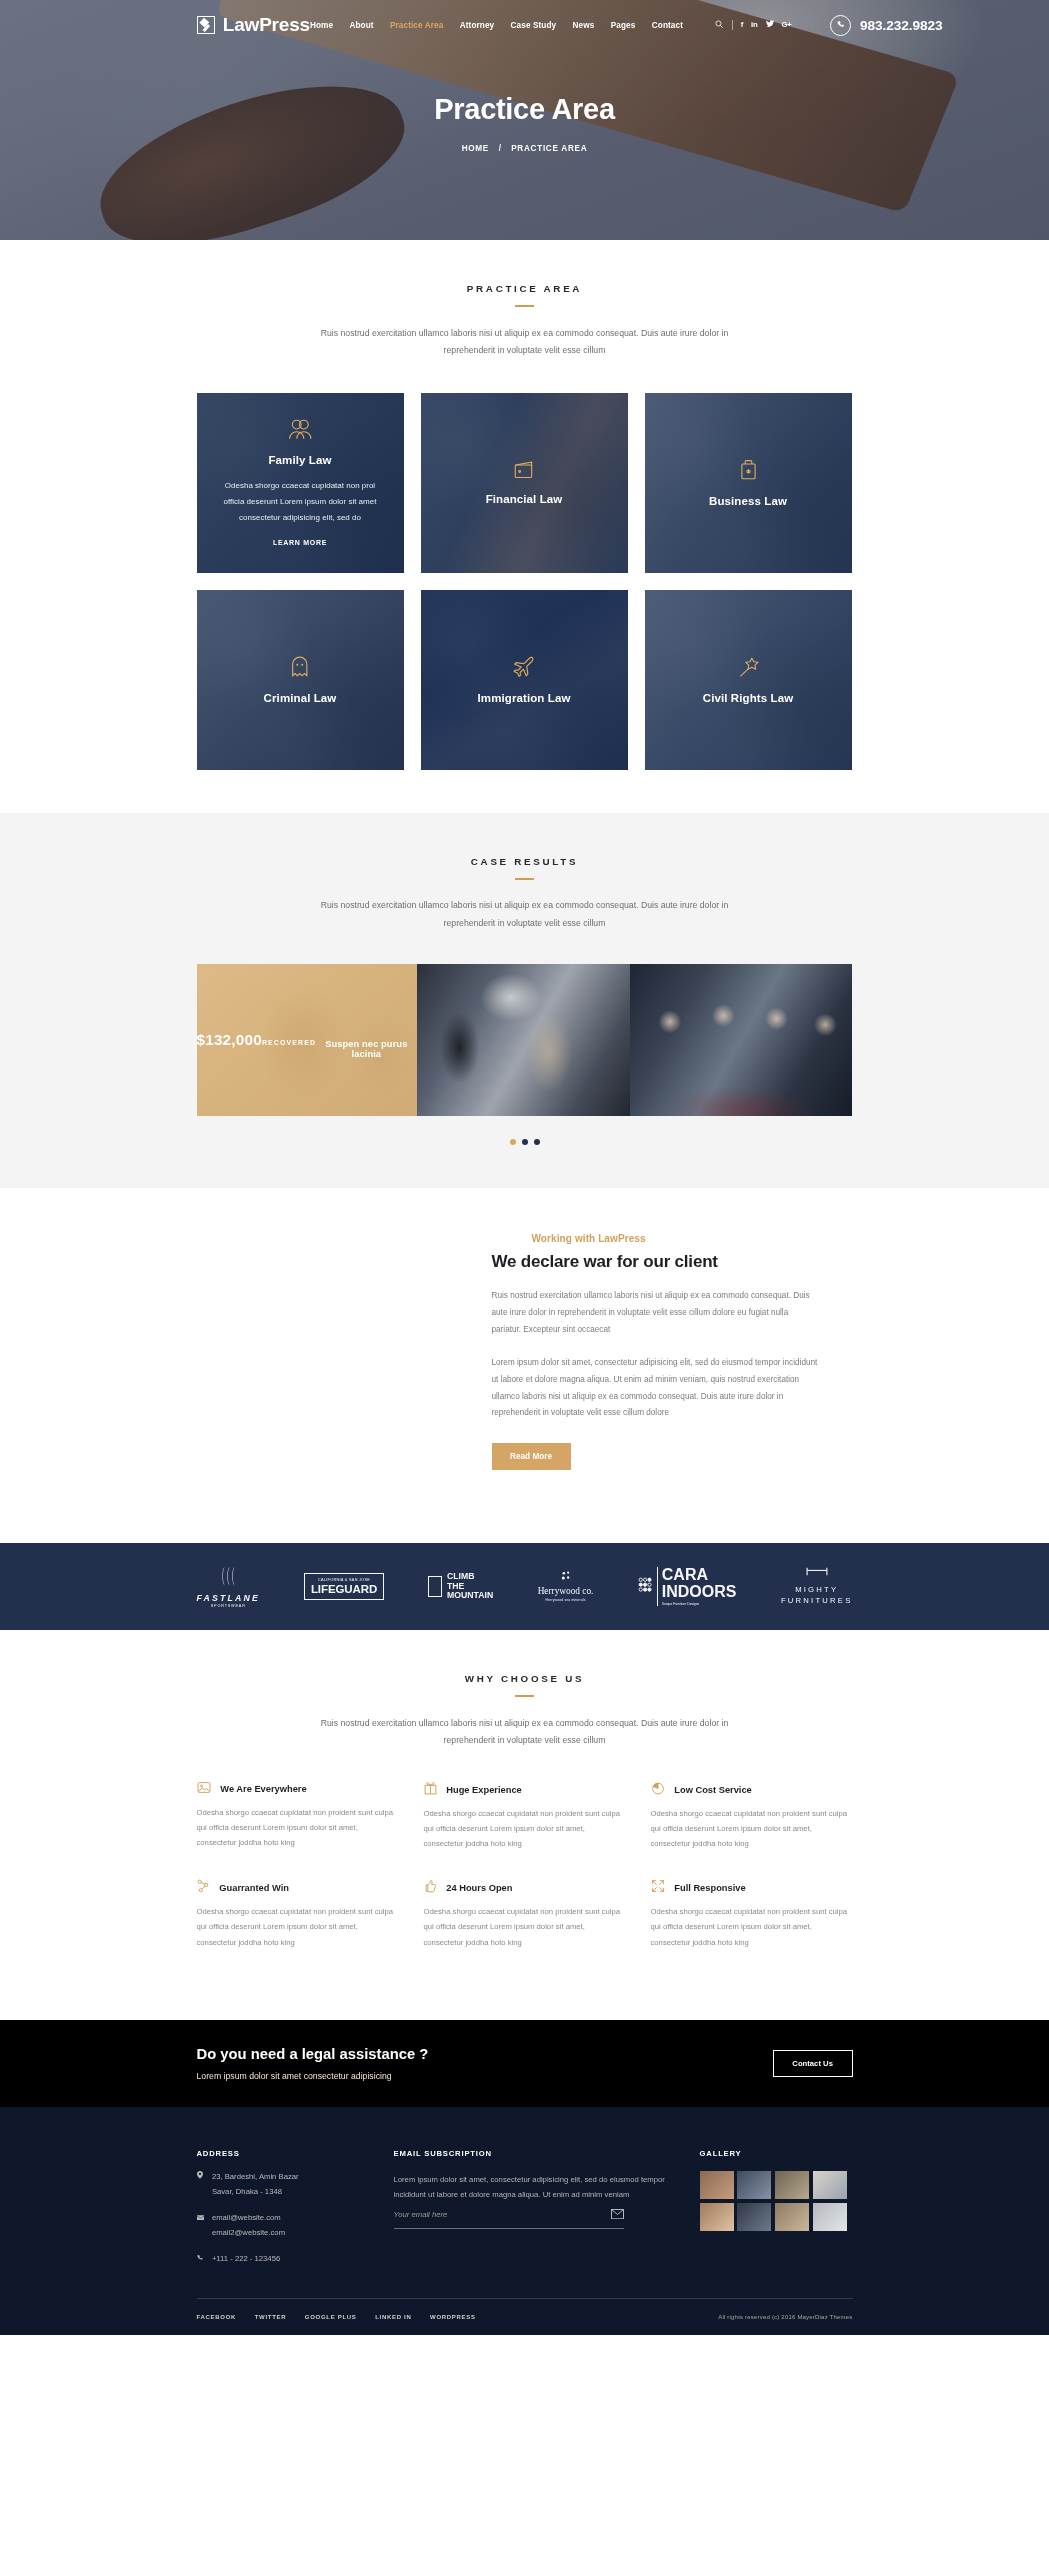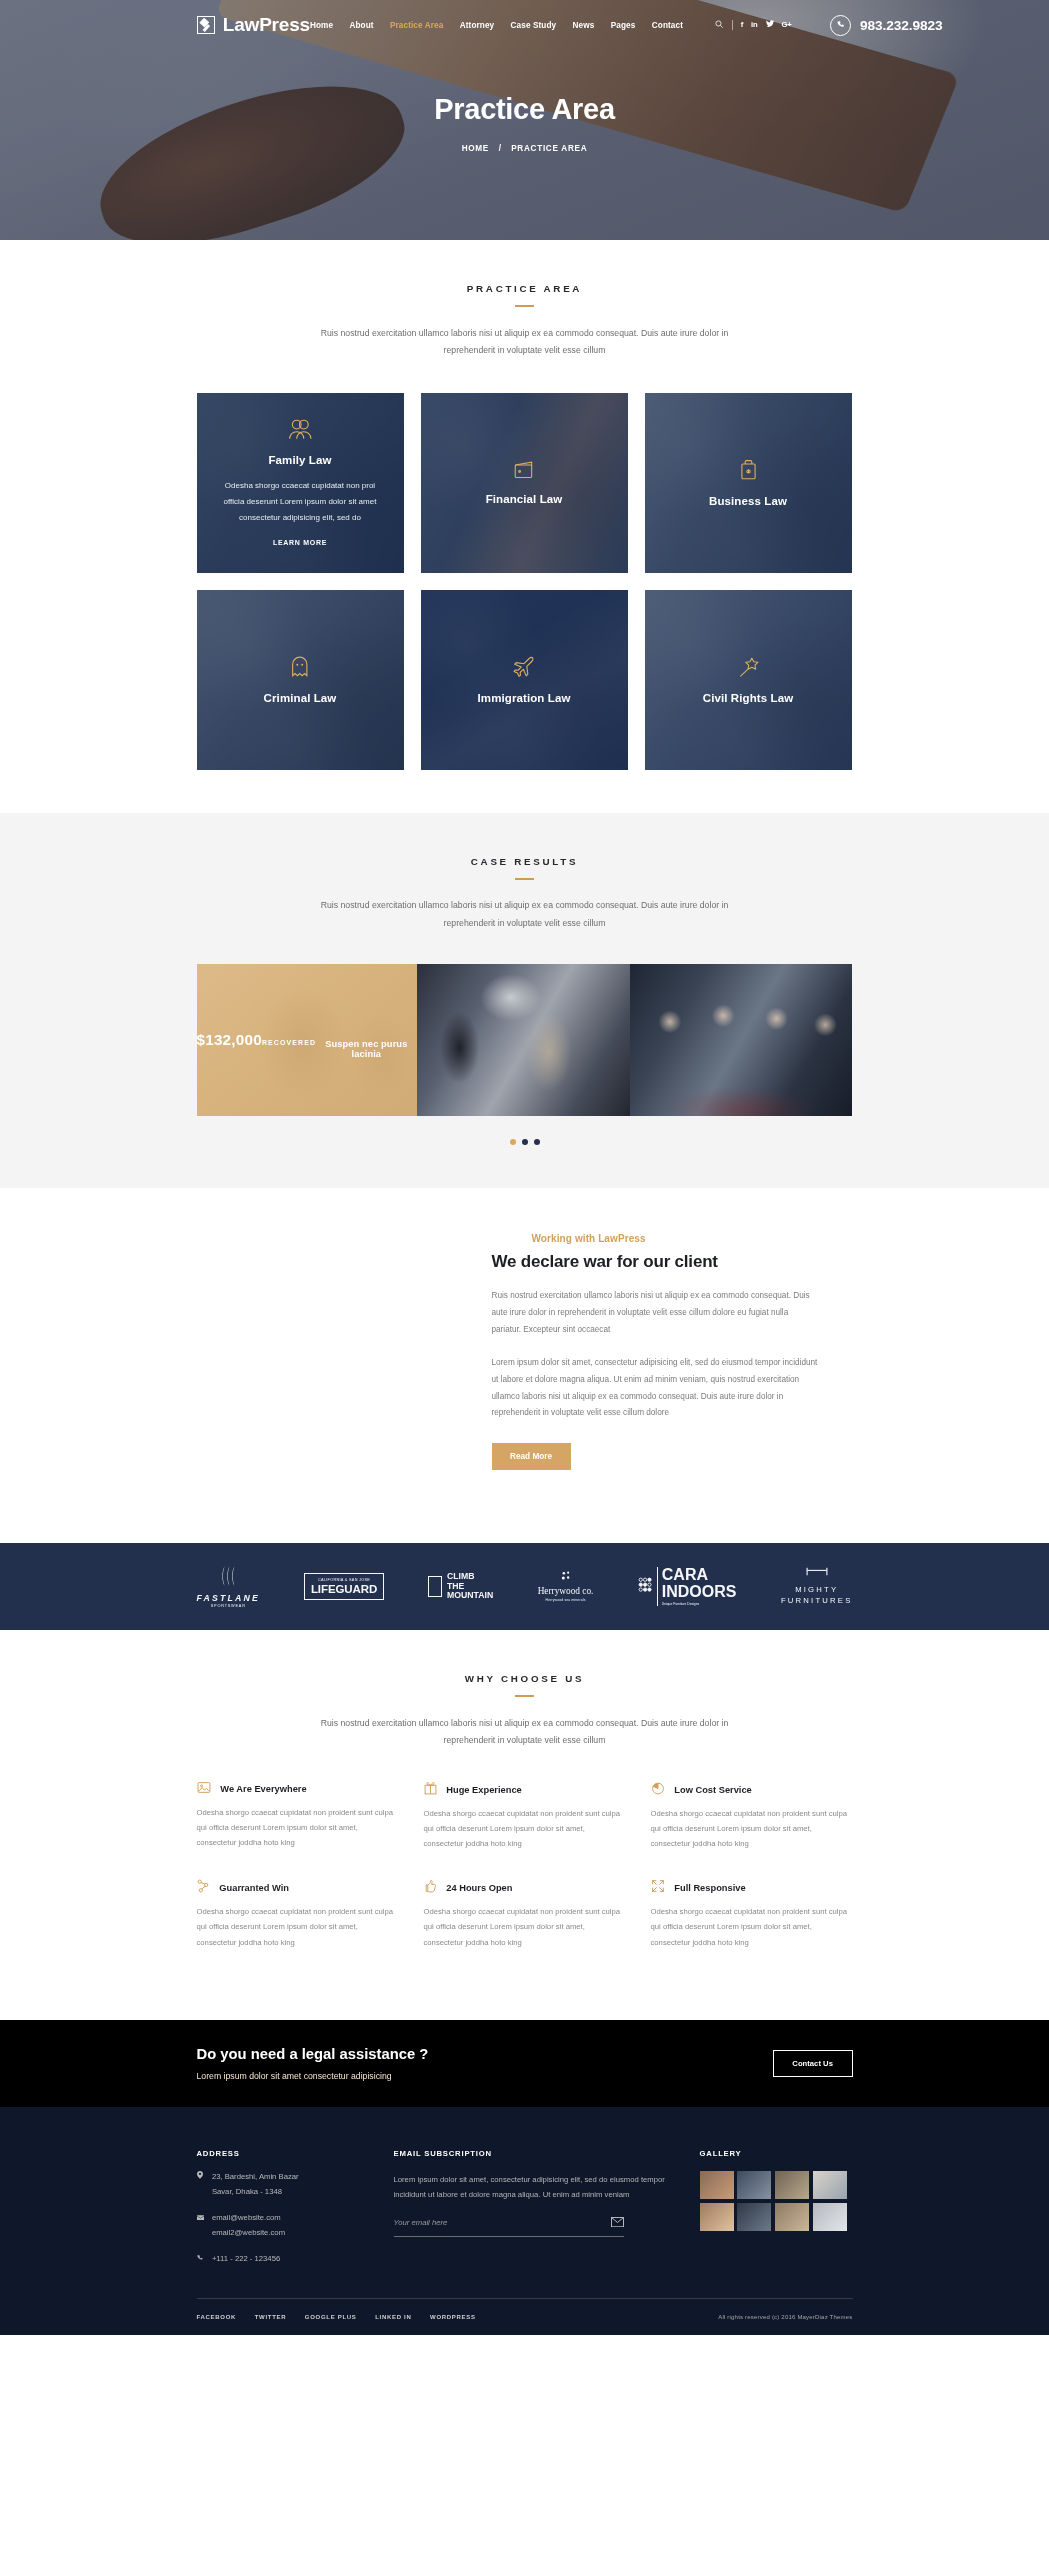--- a/index.html
+++ b/index.html
@@ -223,21 +223,21 @@
   .f-cols { display:flex; gap:33px; }
   .f-col { color:#cfcfcf; }
   .f-col.addr { width:164px; }
   .f-col.subs { width:273px; }
   .f-col.gal { flex:1; }
   .f-title { color:#fff; font-size:7.7px; font-weight:700; letter-spacing:0.8px; }
   .f-line { display:flex; gap:7.7px; margin-top:12px; font-size:7.7px; color:#b9b9b9; line-height:1.9; }
   .f-line .fi { width:7.7px; color:#b9b9b9; flex:0 0 7.7px; text-align:center; }
   .f-text { margin-top:14px; font-size:7.7px; line-height:2.0; color:#b4b4b4; }
   .sub-row {
-    margin-top:14px; display:flex; align-items:center; gap:11px;
+    margin-top:6px; display:flex; align-items:center; gap:11px;
     border-bottom:0.5px solid #6d6d6d; padding-bottom:6.6px; width:230px;
   }
   .sub-row input {
     flex:1; background:transparent; border:0; outline:none;
     color:#cfcfcf; font-size:7.7px; font-style:italic;
     font-family:"Liberation Sans", sans-serif;
   }
   .sub-row input::placeholder { color:#9a9a9a; font-style:italic; }
   .gal-grid { margin-top:13px; display:grid; grid-template-columns:repeat(4,34px); gap:3.8px; }
   .gal-item { width:34px;height:28px; }

